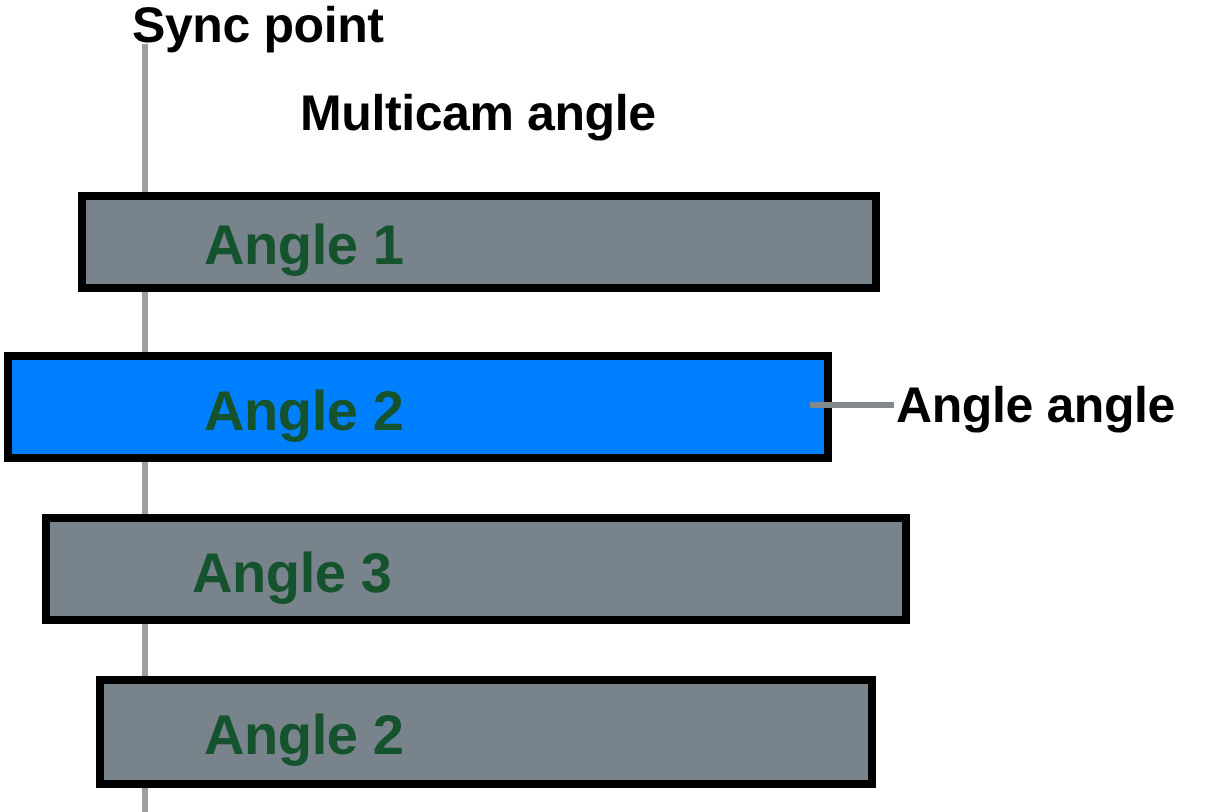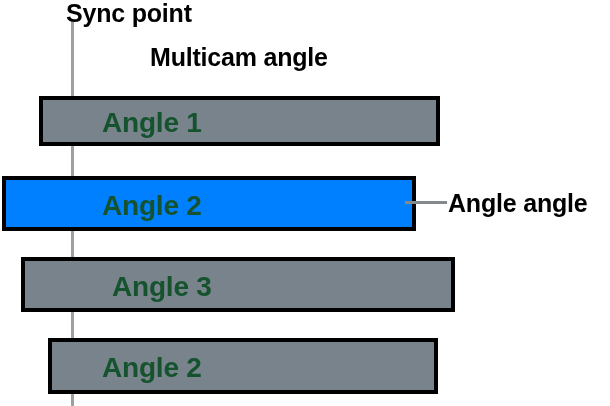--- a/index.html
+++ b/index.html
@@ -85,21 +85,21 @@
   }
 
   #angle-bar-1 { left: 39px;  top: 96px;  width: 401px; height: 50px; }
   #angle-bar-2 { left: 2px;   top: 176px; width: 414px; height: 55px; }
   #angle-bar-3 { left: 21px;  top: 257px; width: 434px; height: 55px; }
   #angle-bar-4 { left: 48px;  top: 338px; width: 390px; height: 56px; }
 
   
   #angle-label-1 { left: 102px; top: 107px; }
   #angle-label-2 { left: 102px; top: 190px; }
-  #angle-label-3 { left: 112px; top: 271px; }
+  #angle-label-3 { left: 96px; top: 271px; }
   #angle-label-4 { left: 102px; top: 352px; }
 </style>
 </head>
 <body>
 
 <div id="canvas">
 
   <div class="annot" id="sync-point-label">Sync point</div>
 
   <div id="sync-line"></div>

